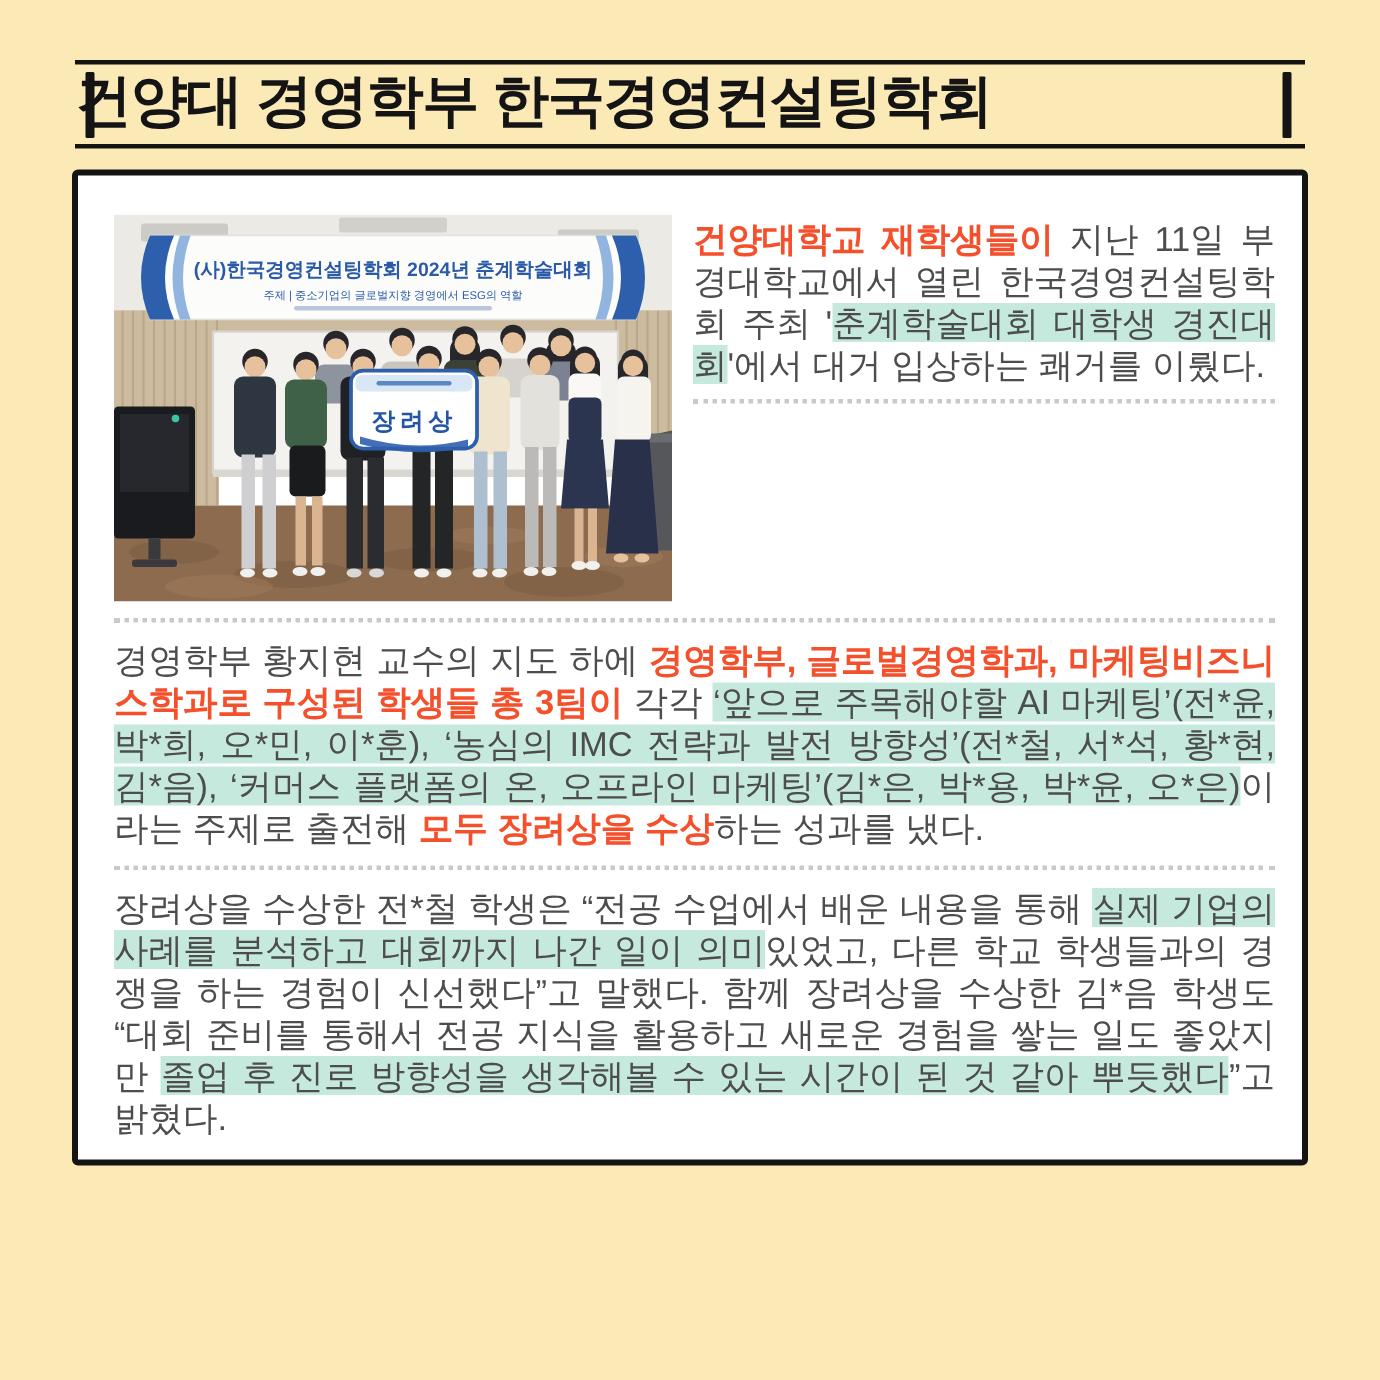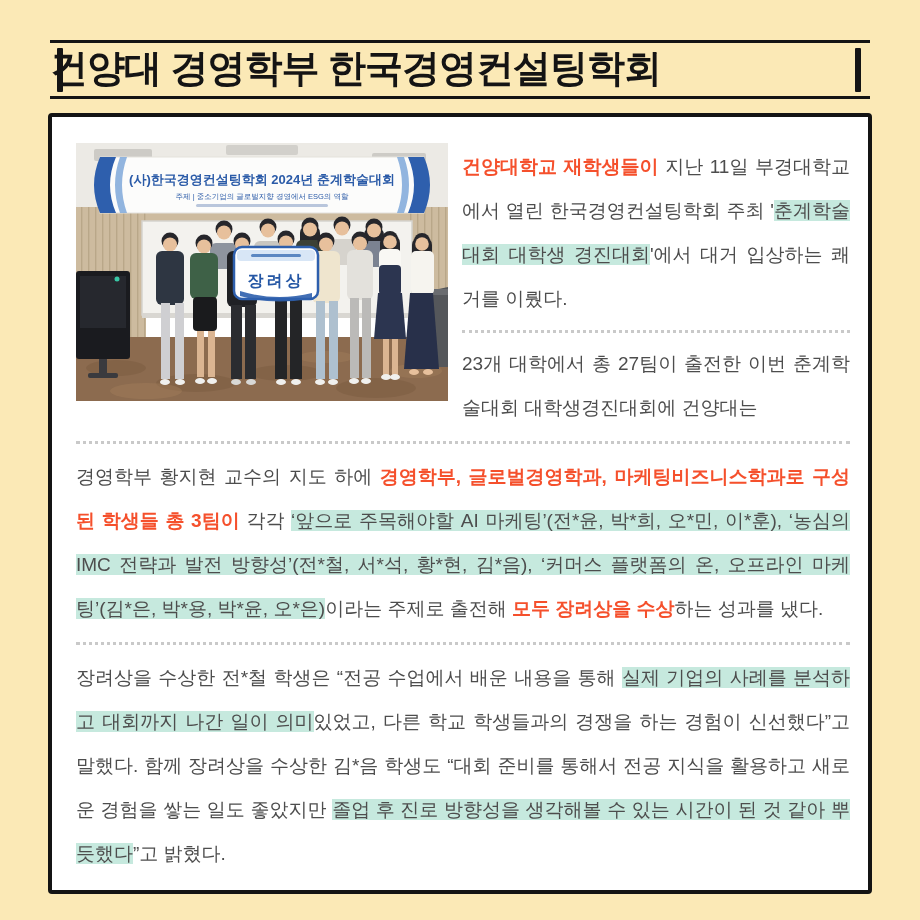--- a/index.html
+++ b/index.html
@@ -47,21 +47,21 @@
     border:4px solid var(--ink);
     border-radius:4px;
     padding:26px 18px 14px 24px;
   }
   .top-row{display:flex;gap:14px;margin-bottom:6px;}
   .photo-wrap{flex:none;width:372px;height:258px;text-align:center;}
   .photo-wrap svg{display:block;width:372px;height:258px;}
   .col{flex:1;min-width:0;padding-top:2px;}
 
   p.body{
-    font-size:19px;line-height:44px;color:var(--body);
+    font-size:23px;line-height:28px;color:var(--body);
     text-align:justify;
   }
   .seg-red{color:var(--red);font-weight:700;}
   .seg-highlight{background:var(--mint);}
   .dots{border-top:3px dotted var(--dots);height:0;}
   .col .dots{margin:9px 0;}
   .dots.wide{margin:11px 0;}
 </style>
 </head>
 <body>
@@ -241,21 +241,20 @@
             <rect x="175" y="111" width="50" height="3" rx="1.5" fill="#5B87C2"></rect>
             <text x="200" y="143" text-anchor="middle" font-size="16" font-weight="bold" letter-spacing="3" fill="#2456A4">장려상</text>
             <path d="M164,148 q36,11 72,2 l0,5 q-36,8 -72,-2 z" fill="#2E5FAD" opacity="0.9"></path>
           </g>
         </svg>
       </div>
 
       <div class="col">
         <p class="body"><span class="seg-red">건양대학교 재학생들이</span><span class="seg-normal"> 지난 11일 부경대학교에서 열린 한국경영컨설팅학회 주최 '</span><span class="seg-highlight">춘계학술대회 대학생 경진대회</span><span class="seg-normal">'에서 대거 입상하는 쾌거를 이뤘다.</span></p>
         <div class="dots"></div>
-        <p class="body"><span class="seg-normal">23개 대학에서 총 27팀이 출전한 이번 춘계학술대회 대학생경진대회에 건양대는</span></p>
       </div>
     </div>
 
     <div class="dots wide"></div>
     <p class="body"><span class="seg-normal">경영학부 황지현 교수의 지도 하에 </span><span class="seg-red">경영학부, 글로벌경영학과, 마케팅비즈니스학과로 구성된 학생들 총 3팀이</span><span class="seg-normal"> 각각 </span><span class="seg-highlight">‘앞으로 주목해야할 AI 마케팅’(전*윤, 박*희, 오*민, 이*훈), ‘농심의 IMC 전략과 발전 방향성’(전*철, 서*석, 황*현, 김*음), ‘커머스 플랫폼의 온, 오프라인 마케팅’(김*은, 박*용, 박*윤, 오*은)</span><span class="seg-normal">이라는 주제로 출전해 </span><span class="seg-red">모두 장려상을 수상</span><span class="seg-normal">하는 성과를 냈다.</span></p>
     <div class="dots wide"></div>
     <p class="body"><span class="seg-normal">장려상을 수상한 전*철 학생은 “전공 수업에서 배운 내용을 통해 </span><span class="seg-highlight">실제 기업의 사례를 분석하고 대회까지 나간 일이 의미</span><span class="seg-normal">있었고, 다른 학교 학생들과의 경쟁을 하는 경험이 신선했다”고 말했다. 함께 장려상을 수상한 김*음 학생도 “대회 준비를 통해서 전공 지식을 활용하고 새로운 경험을 쌓는 일도 좋았지만 </span><span class="seg-highlight">졸업 후 진로 방향성을 생각해볼 수 있는 시간이 된 것 같아 뿌듯했다</span><span class="seg-normal">”고 밝혔다.</span></p>
   </div>
 
 </div>

